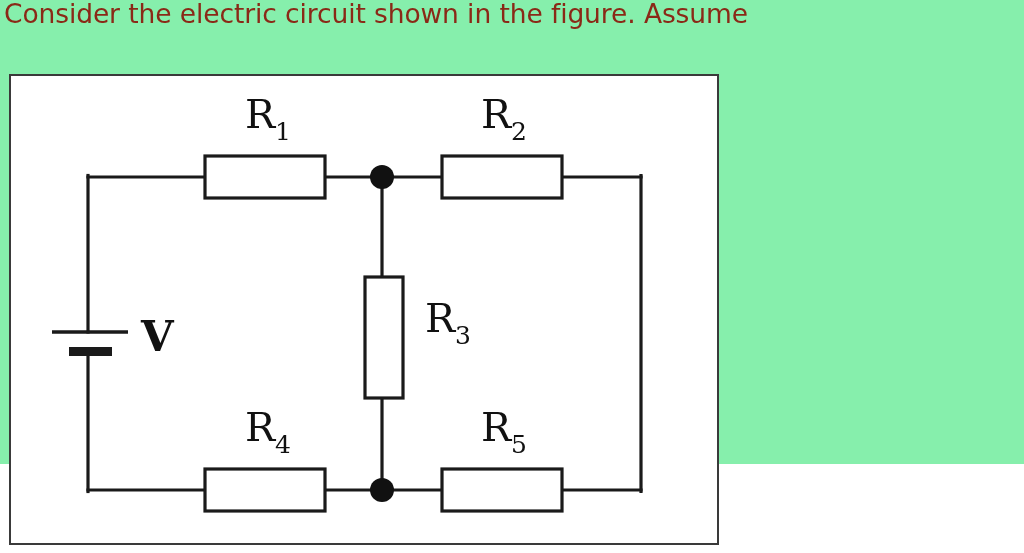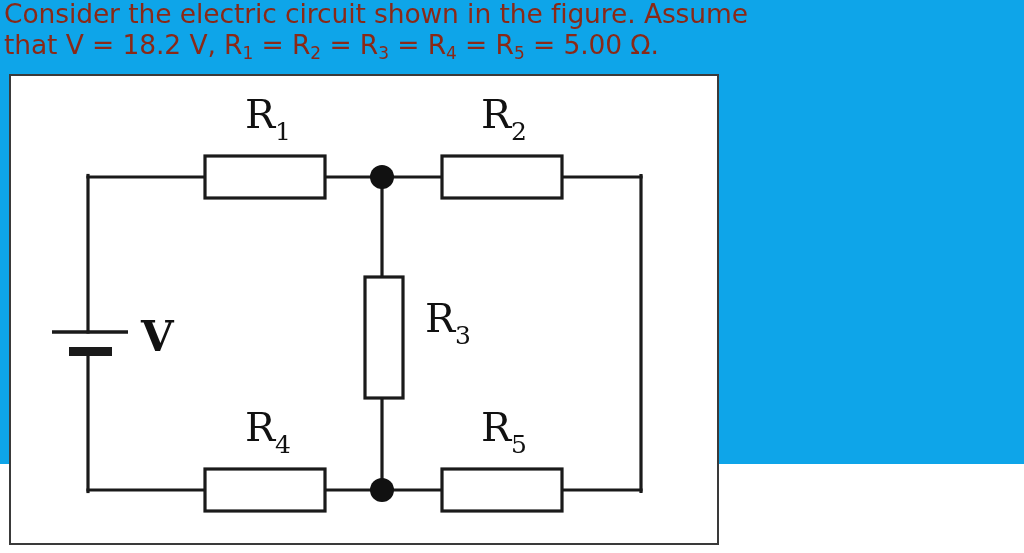--- a/index.html
+++ b/index.html
@@ -10,21 +10,21 @@
   body {
     width: 1024px;
     height: 553px;
     overflow: hidden;
     font-family: "DejaVu Sans", sans-serif;
   }
   #page {
     position: relative;
     width: 1024px;
     height: 464px;
-    background: #0ea5e9;
+    background: #86efac;
   }
 
   
   #problem-text {
     position: absolute;
     left: 4px;
     top: -2px;
     width: 1020px;
     color: #8a2917;
     font-family: "DejaVu Sans", sans-serif;
@@ -59,21 +59,20 @@
     top: 0;
   }
 </style>
 </head>
 <body>
 
 <div id="page">
 
   <div id="problem-text">
     <span class="line">Consider the electric circuit shown in the figure. Assume</span>
-    <span class="line"><span>that V = 18.2 V, R</span><sub>1</sub><span> = R</span><sub>2</sub><span> = R</span><sub>3</sub><span> = R</span><sub>4</sub><span> = R</span><sub>5</sub><span> = 5.00 Ω.</span></span>
   </div>
 
   <div id="figure-frame">
     <svg id="circuit-svg" width="706" height="467" viewBox="0 0 706 467">
 
       <g stroke="#1a1a1a" stroke-width="3.2" fill="none" stroke-linecap="square">
 
         <line x1="77" y1="101" x2="194" y2="101"></line>
 
         <line x1="314" y1="101" x2="371" y2="101"></line>

